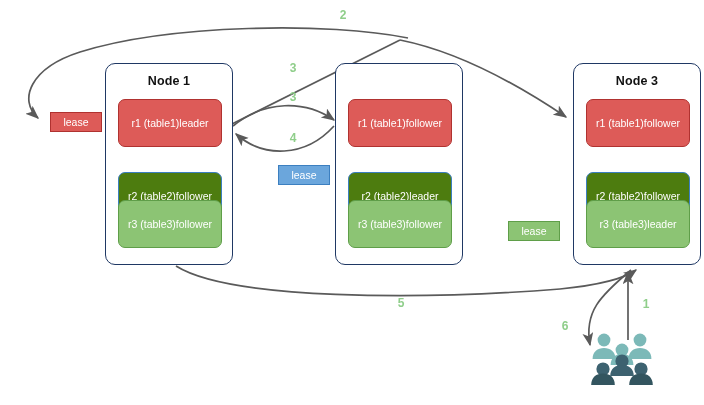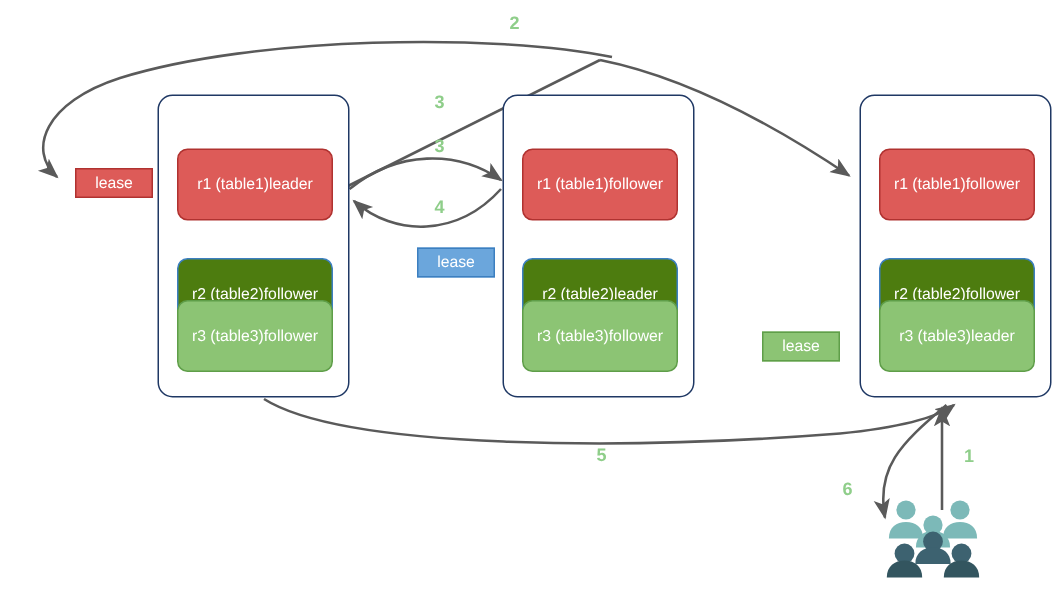--- a/index.html
+++ b/index.html
@@ -115,20 +115,21 @@
     <path d="M 334,126 C 305,158 263,158 236,134" fill="none" stroke="#5a5a5a" stroke-width="1.7" marker-end="url(#ah)"></path>
 
     <path d="M 176,266 C 230,300 420,300 560,289 C 600,285 625,278 636,270" fill="none" stroke="#5a5a5a" stroke-width="1.7" marker-end="url(#ah)"></path>
 
     <path d="M 628,340 L 628,272" fill="none" stroke="#5a5a5a" stroke-width="1.7" marker-end="url(#ah)"></path>
 
     <path d="M 631,270 C 600,296 584,312 590,345" fill="none" stroke="#5a5a5a" stroke-width="1.7" marker-end="url(#ah)"></path>
   </svg>
 
   <div class="node-box" style="left:105px; top:63px; width:128px; height:202px;">
+    <div class="node-title">Node 1</div>
     <div class="replica rep-r1">
       <span>r1 (table1)</span>
       <span>leader</span>
     </div>
     <div class="replica rep-r2">
       <span>r2 (table2)</span>
       <span>follower</span>
     </div>
     <div class="replica rep-r3">
       <span>r3 (table3)</span>
@@ -145,20 +146,21 @@
       <span>r2 (table2)</span>
       <span>leader</span>
     </div>
     <div class="replica rep-r3">
       <span>r3 (table3)</span>
       <span>follower</span>
     </div>
   </div>
 
   <div class="node-box" style="left:573px; top:63px; width:128px; height:202px;">
+    <div class="node-title">Node 3</div>
     <div class="replica rep-r1">
       <span>r1 (table1)</span>
       <span>follower</span>
     </div>
     <div class="replica rep-r2">
       <span>r2 (table2)</span>
       <span>follower</span>
     </div>
     <div class="replica rep-r3">
       <span>r3 (table3)</span>

